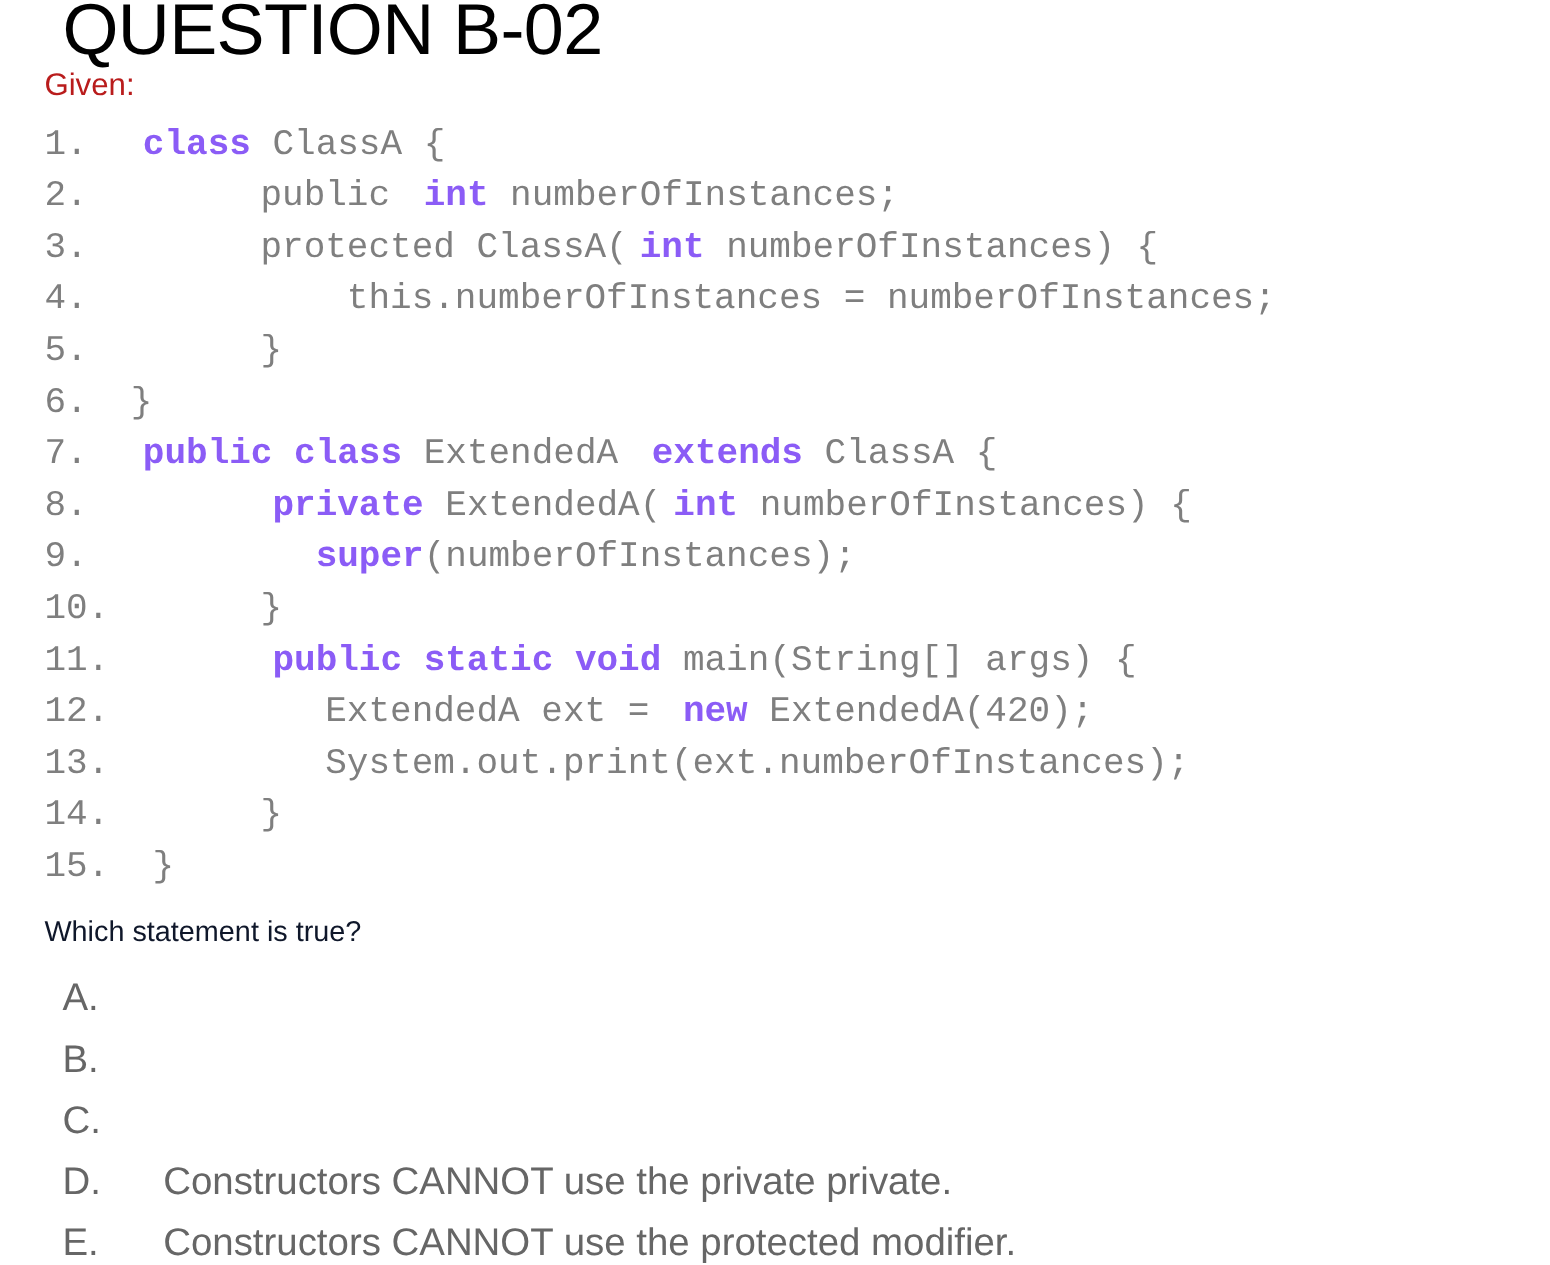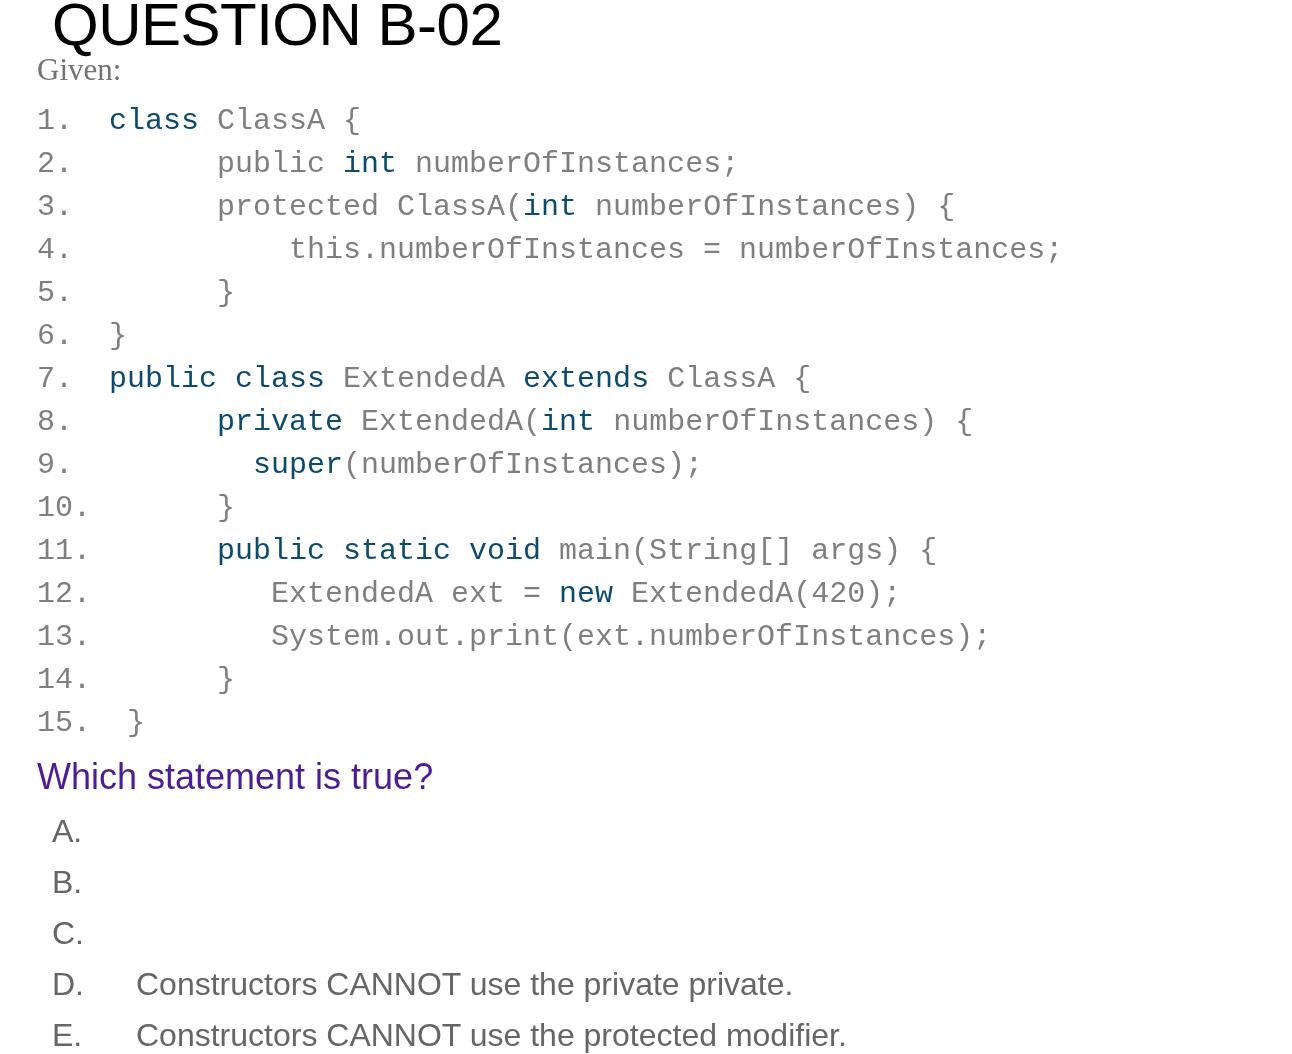--- a/index.html
+++ b/index.html
@@ -35,24 +35,24 @@
     color: #000000;
     letter-spacing: -0.5px;
     white-space: pre;
   }
 
   
   .given-label {
     position: absolute;
     left: 37px;
     top: 52px;
-    font-family: Liberation Serif, serif;
-    font-size: 31px;
+    font-family: Liberation Sans, sans-serif;
+    font-size: 26px;
     line-height: 36px;
-    color: #737373;
+    color: #b91c1c;
     white-space: pre;
   }
 
   
   .code-block {
     position: absolute;
     left: 37px;
     top: 100px;
     width: 1255px;
     font-family: "Liberation Mono", "DejaVu Sans Mono", monospace;
@@ -60,33 +60,34 @@
     line-height: 43px;
     color: #7f7f7f;
     white-space: pre;
   }
   .code-line {
     white-space: pre;
     height: 43px;
   }
   .code-line b,
   .kw {
-    font-weight: normal;
-    color: #0c4a6e;
+    font-weight: bold;
+    color: #8b5cf6;
+    margin-left: 10px;
   }
 
   
   .prompt {
     position: absolute;
     left: 37px;
     top: 757px;
     font-family: "Liberation Sans", sans-serif;
-    font-size: 36px;
+    font-size: 24px;
     line-height: 40px;
-    color: #4c1d95;
+    color: #0f172a;
     white-space: pre;
   }
 
   
   .options {
     position: absolute;
     left: 37px;
     top: 806px;
     width: 1240px;
   }

